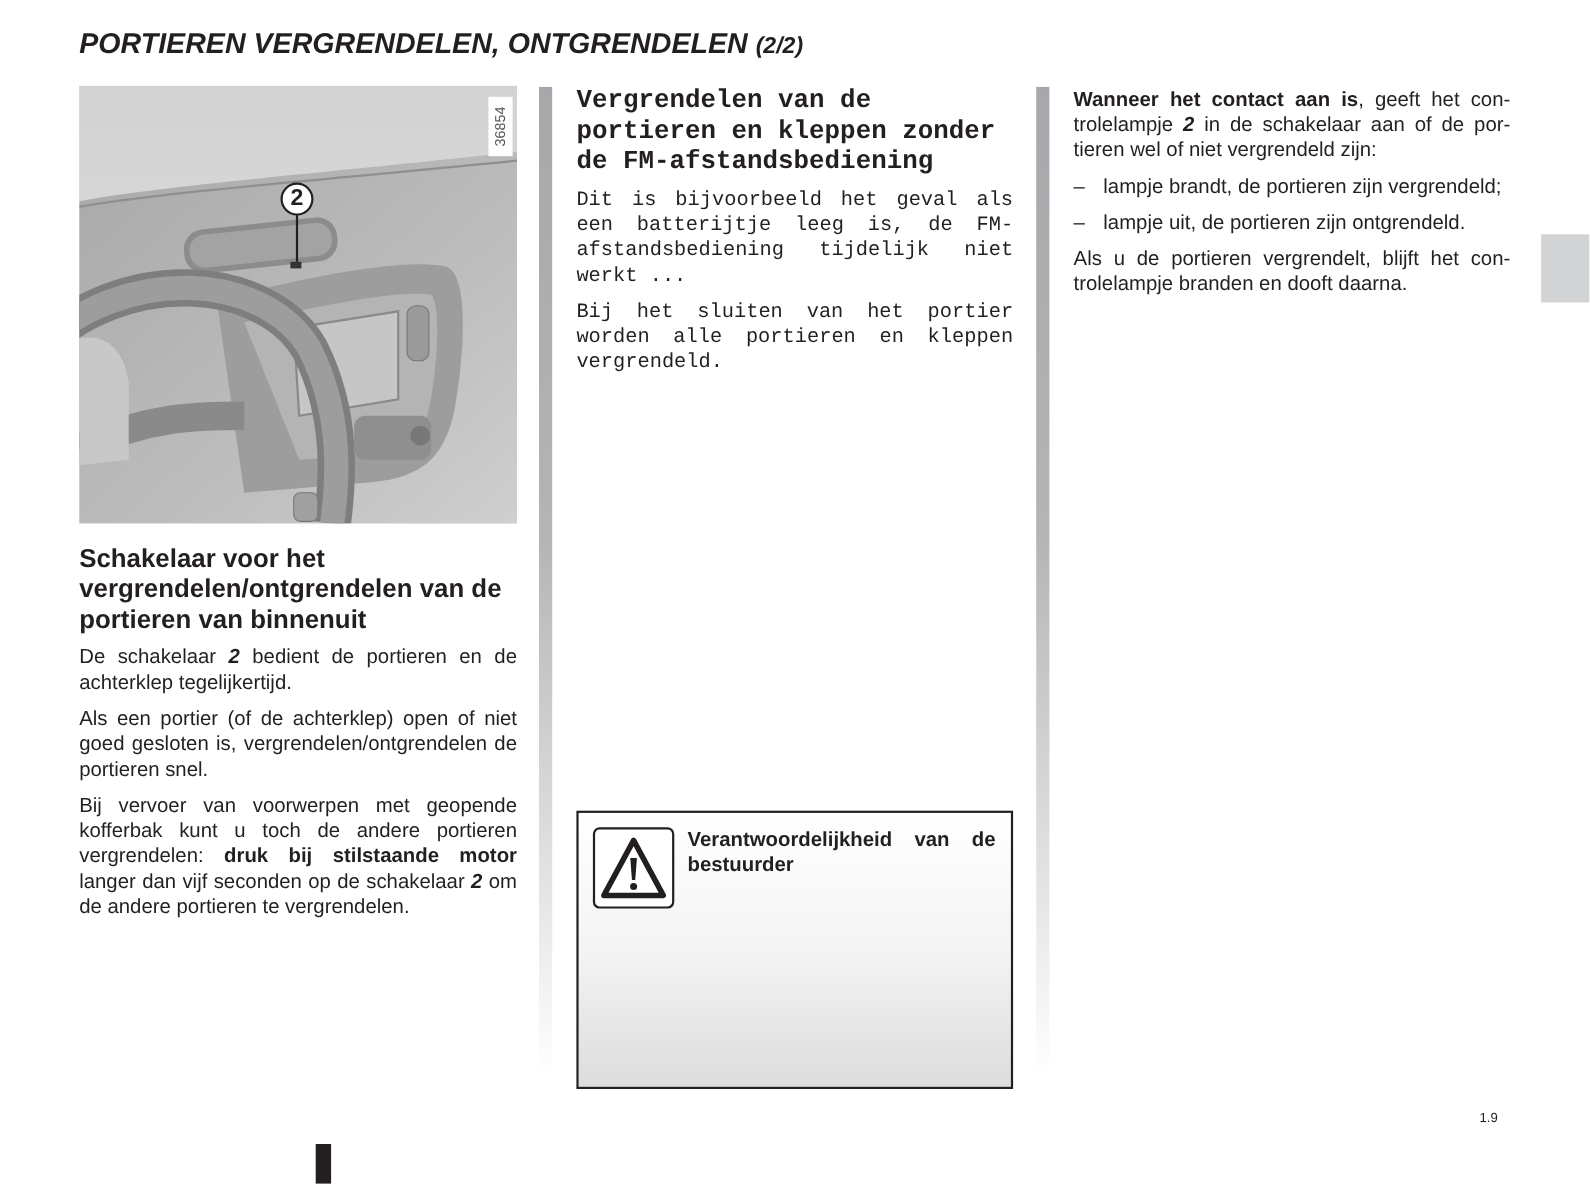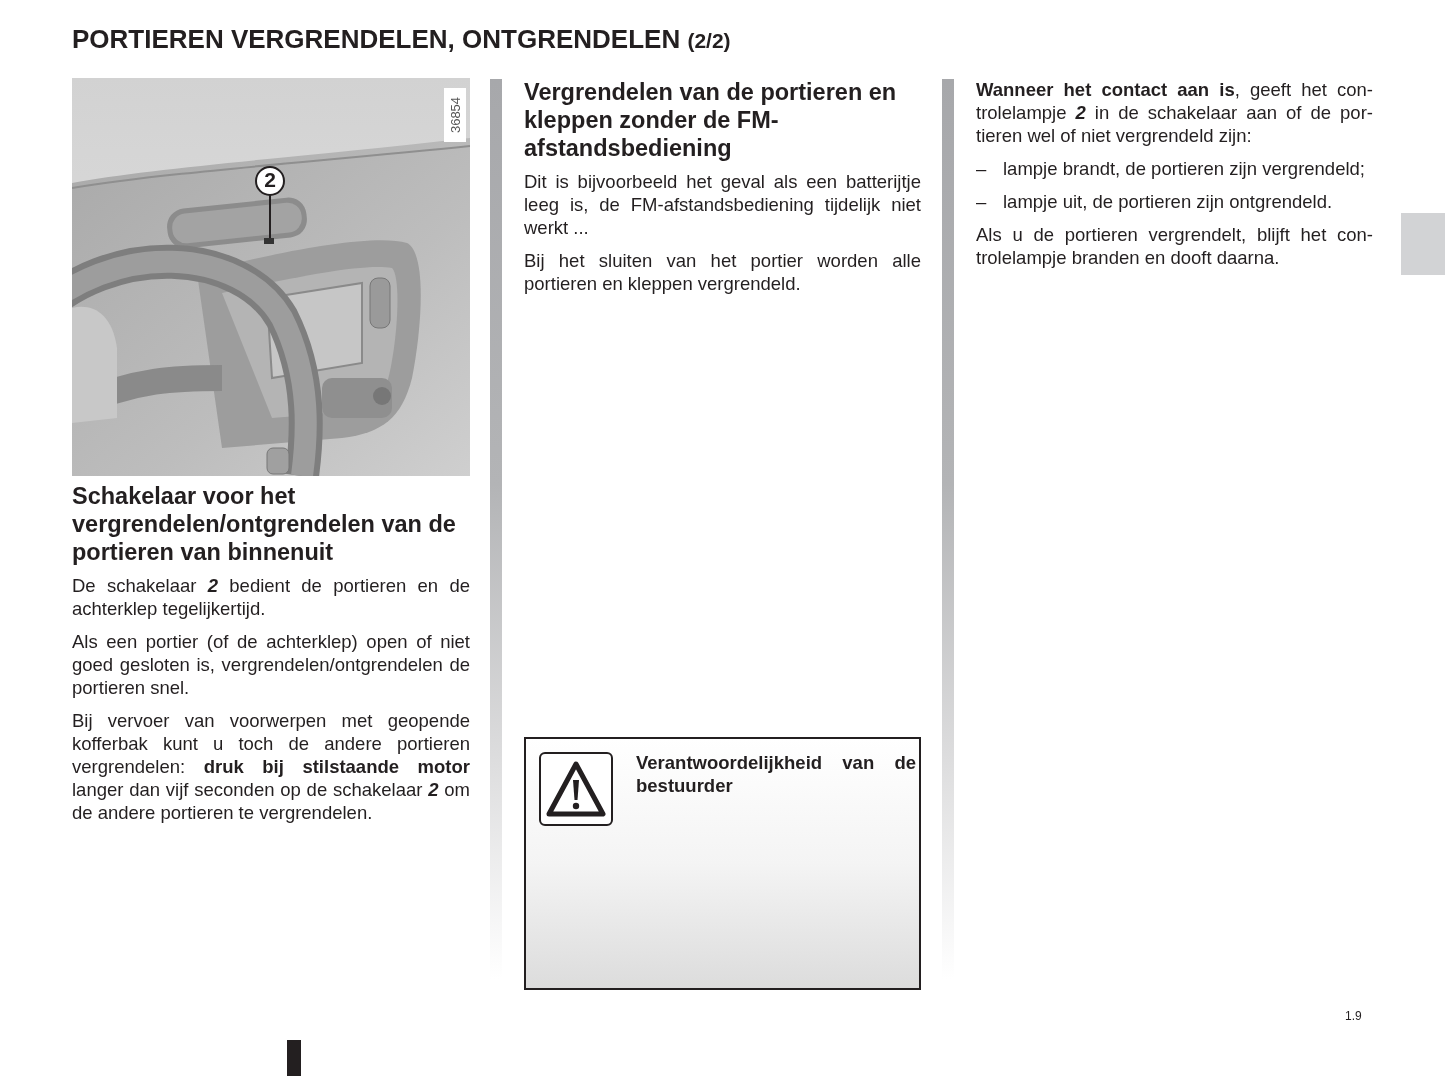--- a/index.html
+++ b/index.html
@@ -4,26 +4,27 @@
 <style>
   html, body { margin: 0; padding: 0; background: #ffffff; }
   body {
     width: 1445px; height: 1077px; position: relative; overflow: hidden;
     font-family: "Liberation Sans", sans-serif; color: #231f20;
   }
   .page-title {
     position: absolute; left: 72px; top: 24px;
     font-size: 26px; font-weight: bold; letter-spacing: 0px; color: #231f20;
     white-space: nowrap;
+    font-style: italic;
   }
   .page-title .suffix { font-size: 21px; }
 
   .col { position: absolute; top: 78px; }
   .col-left { left: 72px; width: 398px; }
-  .col-mid { left: 524px; width: 397px; }
+  .col-mid { left: 524px; width: 397px; font-family: Liberation Mono, monospace; }
   .col-right { left: 976px; width: 397px; }
 
   .divider {
     position: absolute; top: 79px; width: 12px; height: 900px;
     background: linear-gradient(to bottom, #a7a8ab 0%, #b3b4b6 45%, #dcdcdd 75%, #ffffff 100%);
   }
   .divider-1 { left: 490px; }
   .divider-2 { left: 942px; }
 
   
@@ -39,21 +40,21 @@
   .ref-code span {
     position: absolute; left: 50%; top: 50%;
     transform: translate(-50%, -50%) rotate(-90deg);
     font-size: 13px; color: #555; white-space: nowrap;
   }
 
   h2 {
     font-size: 23.5px; font-weight: bold; line-height: 28px;
     margin: 0 0 8px 0; color: #231f20;
   }
-  .col-left h2 { margin-top: 6px; }
+  .col-left h2 { margin-top: 17px; }
   p {
     font-size: 18.5px; line-height: 23px; margin: 0 0 10px 0;
     text-align: justify; color: #231f20;
   }
   b { font-weight: bold; }
   .num { font-weight: bold; font-style: italic; }
 
   ul.dash { list-style: none; margin: 0 0 10px 0; padding: 0; }
   ul.dash li {
     position: relative; padding-left: 27px; font-size: 18.5px; line-height: 23px;
@@ -66,21 +67,21 @@
     border: 2px solid #231f20;
     background: linear-gradient(to bottom, #ffffff 0%, #f4f4f4 50%, #dcdcdc 100%);
   }
   .warn-icon {
     position: absolute; left: 13px; top: 13px; width: 70px; height: 70px;
     border: 2px solid #231f20; border-radius: 6px; background: #fff;
   }
   .warn-icon svg { position: absolute; left: 4px; top: 4px; }
   .warn-title {
     position: absolute; left: 99px; top: 12px; width: 280px;
-    font-size: 18.5px; font-weight: bold; line-height: 23px; text-align: justify; margin-left: 11px;
+    font-size: 18.5px; font-weight: bold; line-height: 23px; text-align: justify;
   }
   .warn-text {
     position: absolute; left: 15px; top: 67px; width: 364px;
     font-size: 18.5px; line-height: 23px; text-align: justify;
     text-indent: 84px;
   }
 
   .side-tab {
     position: absolute; left: 1401px; top: 213px; width: 44px; height: 62px;
     background: #d2d3d5;

